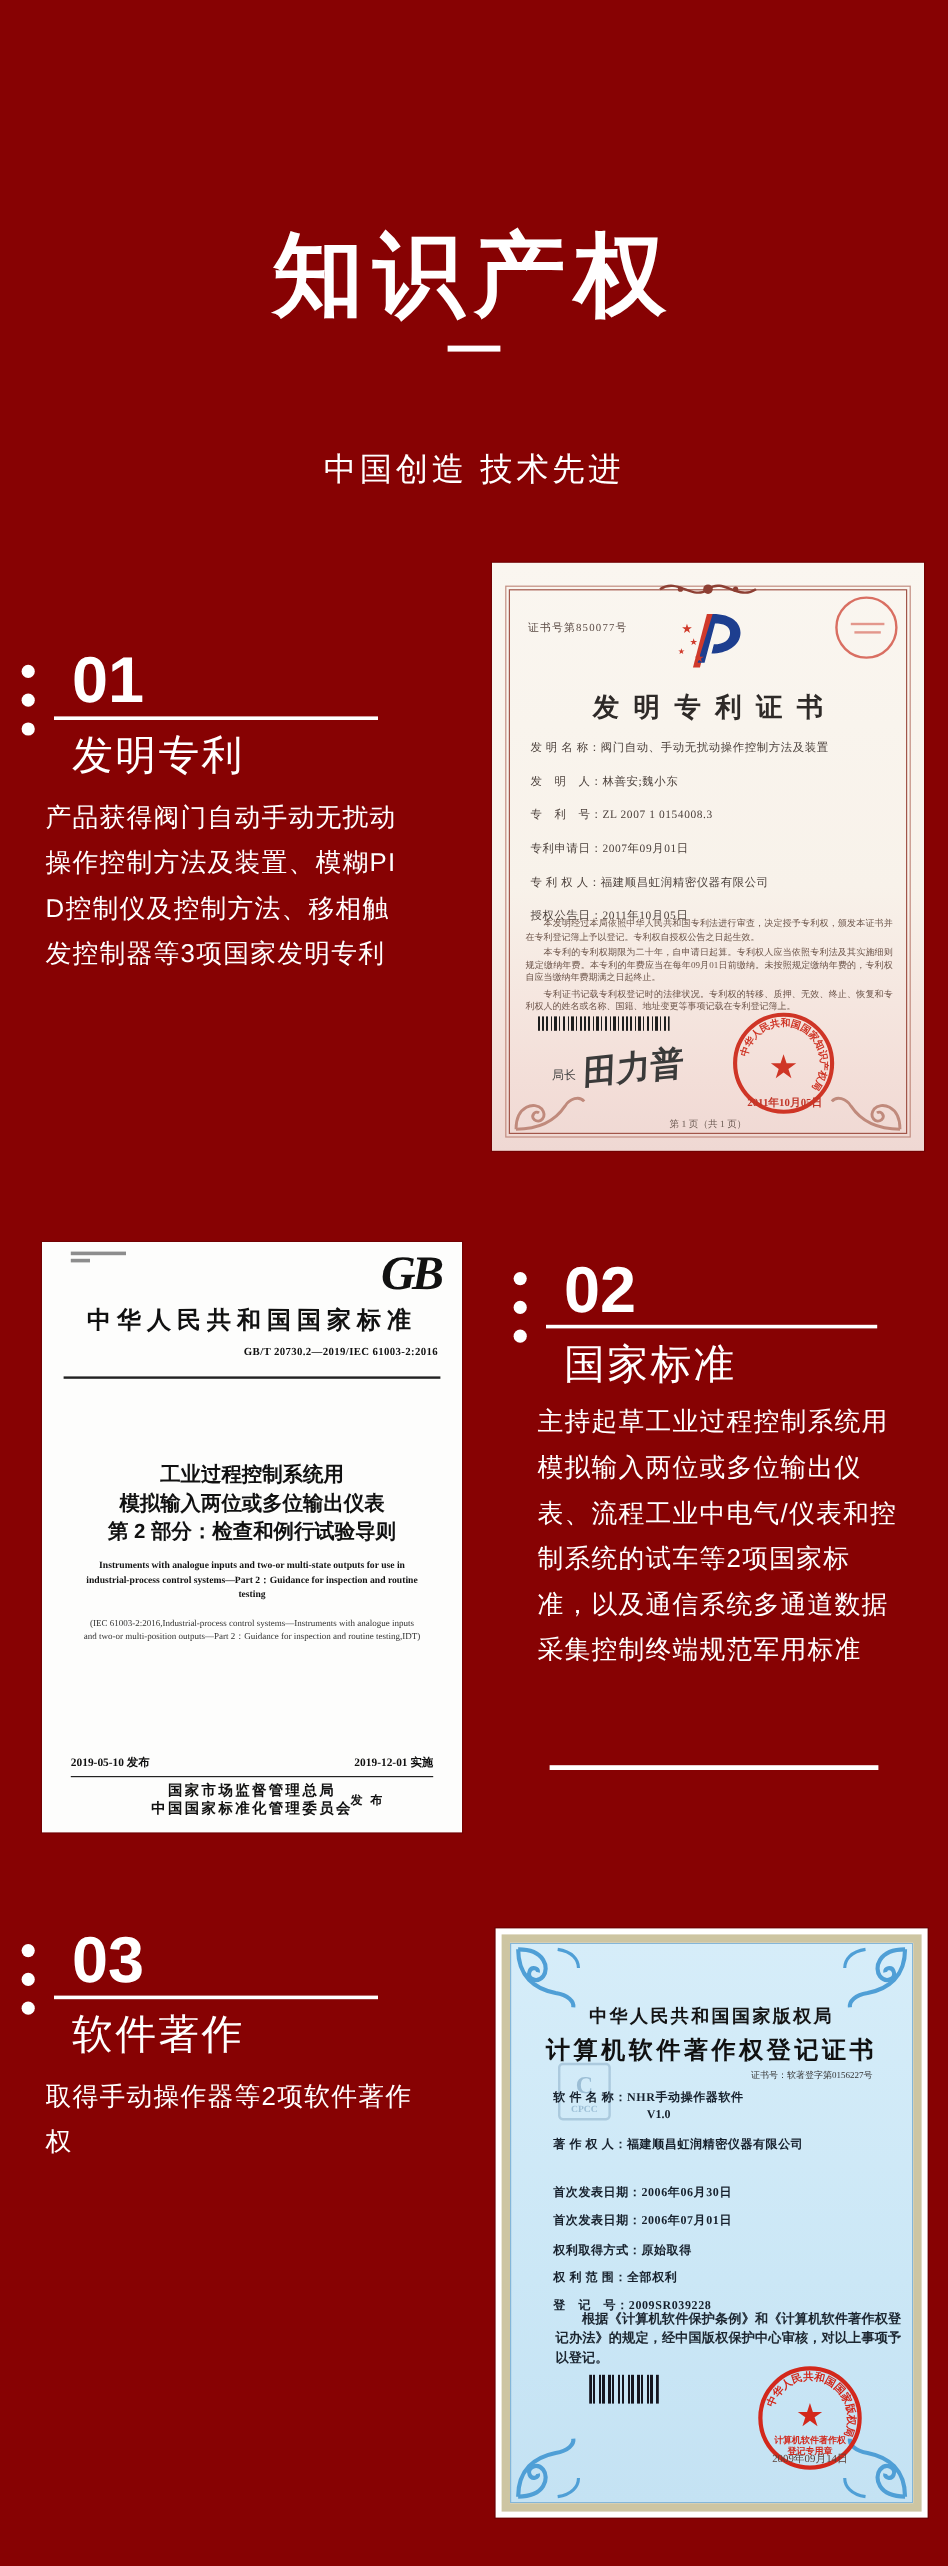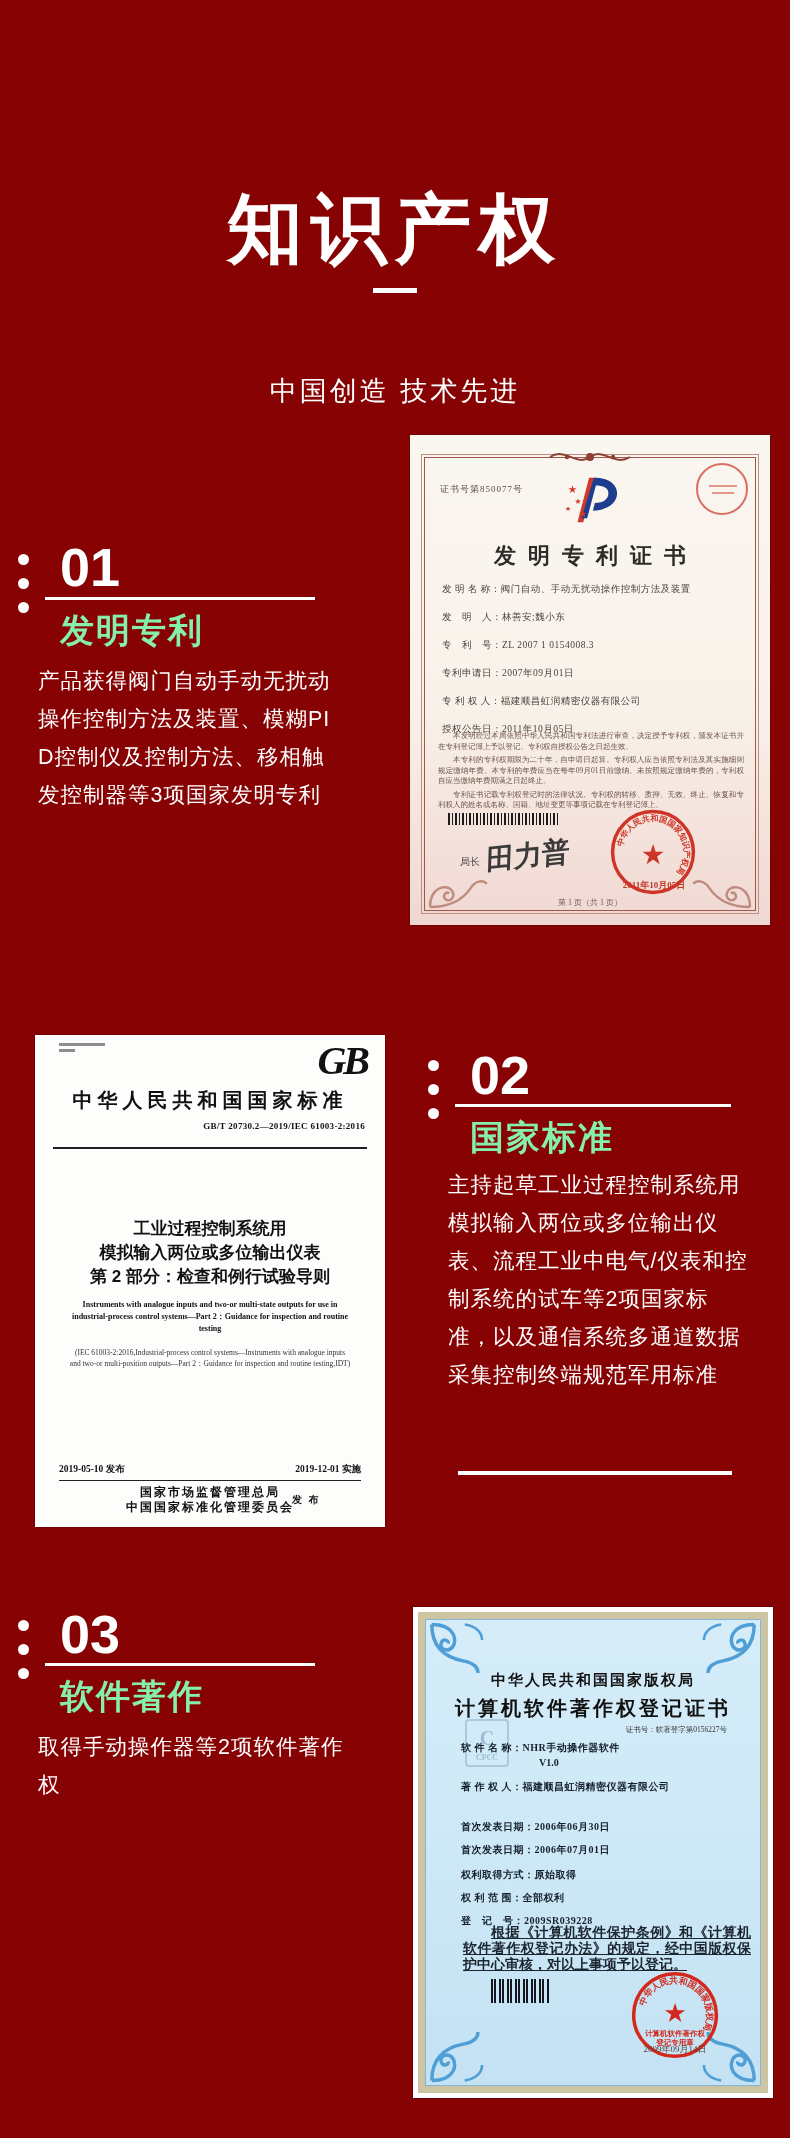--- a/index.html
+++ b/index.html
@@ -10,27 +10,27 @@
   .hero-title{position:absolute;left:0;top:128px;width:100%;text-align:center;color:#fff;
               font-size:76px;font-weight:800;letter-spacing:8px;}
   .hero-dash{position:absolute;left:373px;top:288px;width:44px;height:5px;background:#fff;}
   .hero-sub{position:absolute;left:0;top:346px;width:100%;text-align:center;color:#fff;
             font-size:27px;font-weight:500;letter-spacing:3px;}
   
   .dots{position:absolute;display:flex;flex-direction:column;gap:13px;}
   .dots i{width:11px;height:11px;border-radius:50%;background:#fff;display:block;}
   .sec-num{position:absolute;color:#fff;font-size:54px;font-weight:800;line-height:1;}
   .sec-rule{position:absolute;height:3px;background:#fff;}
-  .sec-head{position:absolute;color:#86efac;font-size:34px;font-weight:700;letter-spacing:2px;line-height:1;}
+  .sec-head{position:absolute;color:#ffffff;font-size:34px;font-weight:400;letter-spacing:2px;line-height:1;}
   .sec-body{position:absolute;color:#fff;font-size:21.5px;line-height:38px;letter-spacing:1px;
             word-break:break-all;}
   .sec-body p{margin:0;}
   .sec2-line{position:absolute;left:458px;top:1471px;width:274px;height:4px;background:#fff;}
   
-  .patent-cert{position:absolute;left:410px;top:435px;width:360px;height:490px;
+  .patent-cert{position:absolute;left:410px;top:469px;width:360px;height:490px;
                background:linear-gradient(180deg,#faf6f0 0%,#f8f2ea 55%,#f3ded8 88%,#efd8d3 100%);
                box-shadow:0 0 0 1px rgba(0,0,0,.15);font-family:"Liberation Serif","DejaVu Serif",serif;}
   .pc-border{position:absolute;inset:22px 14px 14px 14px;border:1px solid #a2564a;outline:1px solid #c28d80;outline-offset:2px;}
   .pc-ornament{position:absolute;left:135px;top:12px;width:90px;height:20px;color:#8d3f33;}
   .pc-certno{position:absolute;left:30px;top:48px;font-size:9px;color:#5a4a44;letter-spacing:1px;}
   .pc-logo{position:absolute;left:152px;top:38px;width:58px;height:54px;}
   .pc-sealTR{position:absolute;right:22px;top:28px;width:52px;height:52px;border:2px solid #d4584a;
              border-radius:50%;opacity:.85;}
   .pc-sealTR i{position:absolute;left:11px;width:28px;height:2px;background:#d4584a;opacity:.7;}
   .pc-sealTR i:nth-child(1){top:20px;}
@@ -102,22 +102,22 @@
   .sw-fields{position:absolute;left:36px;top:122px;width:300px;color:#16202c;}
   .sw-row{font-size:10px;font-weight:700;letter-spacing:.5px;}
   .sw-version{font-size:10px;font-weight:700;margin:2px 0 0 78px;}
   .r0{margin-bottom:0;}
   .r1{margin-top:12px;}
   .r2{margin-top:26px;}
   .r3{margin-top:9px;}
   .r4{margin-top:11px;}
   .r5{margin-top:9px;}
   .r6{margin-top:9px;}
-  .sw-para{position:absolute;left:38px;top:306px;width:288px;font-size:14px;line-height:16px;
-           color:#1c2630;text-indent:2em;text-align:justify;font-weight:600;text-decoration:underline;}
+  .sw-para{position:absolute;left:38px;top:306px;width:288px;font-size:11px;line-height:16px;
+           color:#1c2630;text-indent:2em;text-align:justify;font-weight:600;}
   .sw-barcode{position:absolute;left:66px;top:360px;width:58px;height:24px;
               background:repeating-linear-gradient(90deg,#15151f 0 2px,transparent 2px 3px,#15151f 3px 5px,transparent 5px 8px);}
   .sw-seal{position:absolute;left:206px;top:352px;width:88px;height:88px;}
   .sw-sealdate{position:absolute;left:200px;top:424px;width:100px;text-align:center;font-size:9px;
                color:#5d4037;font-weight:400;}
   
   .seal-svg{width:100%;height:100%;}
 </style>
 </head>
 <body>

